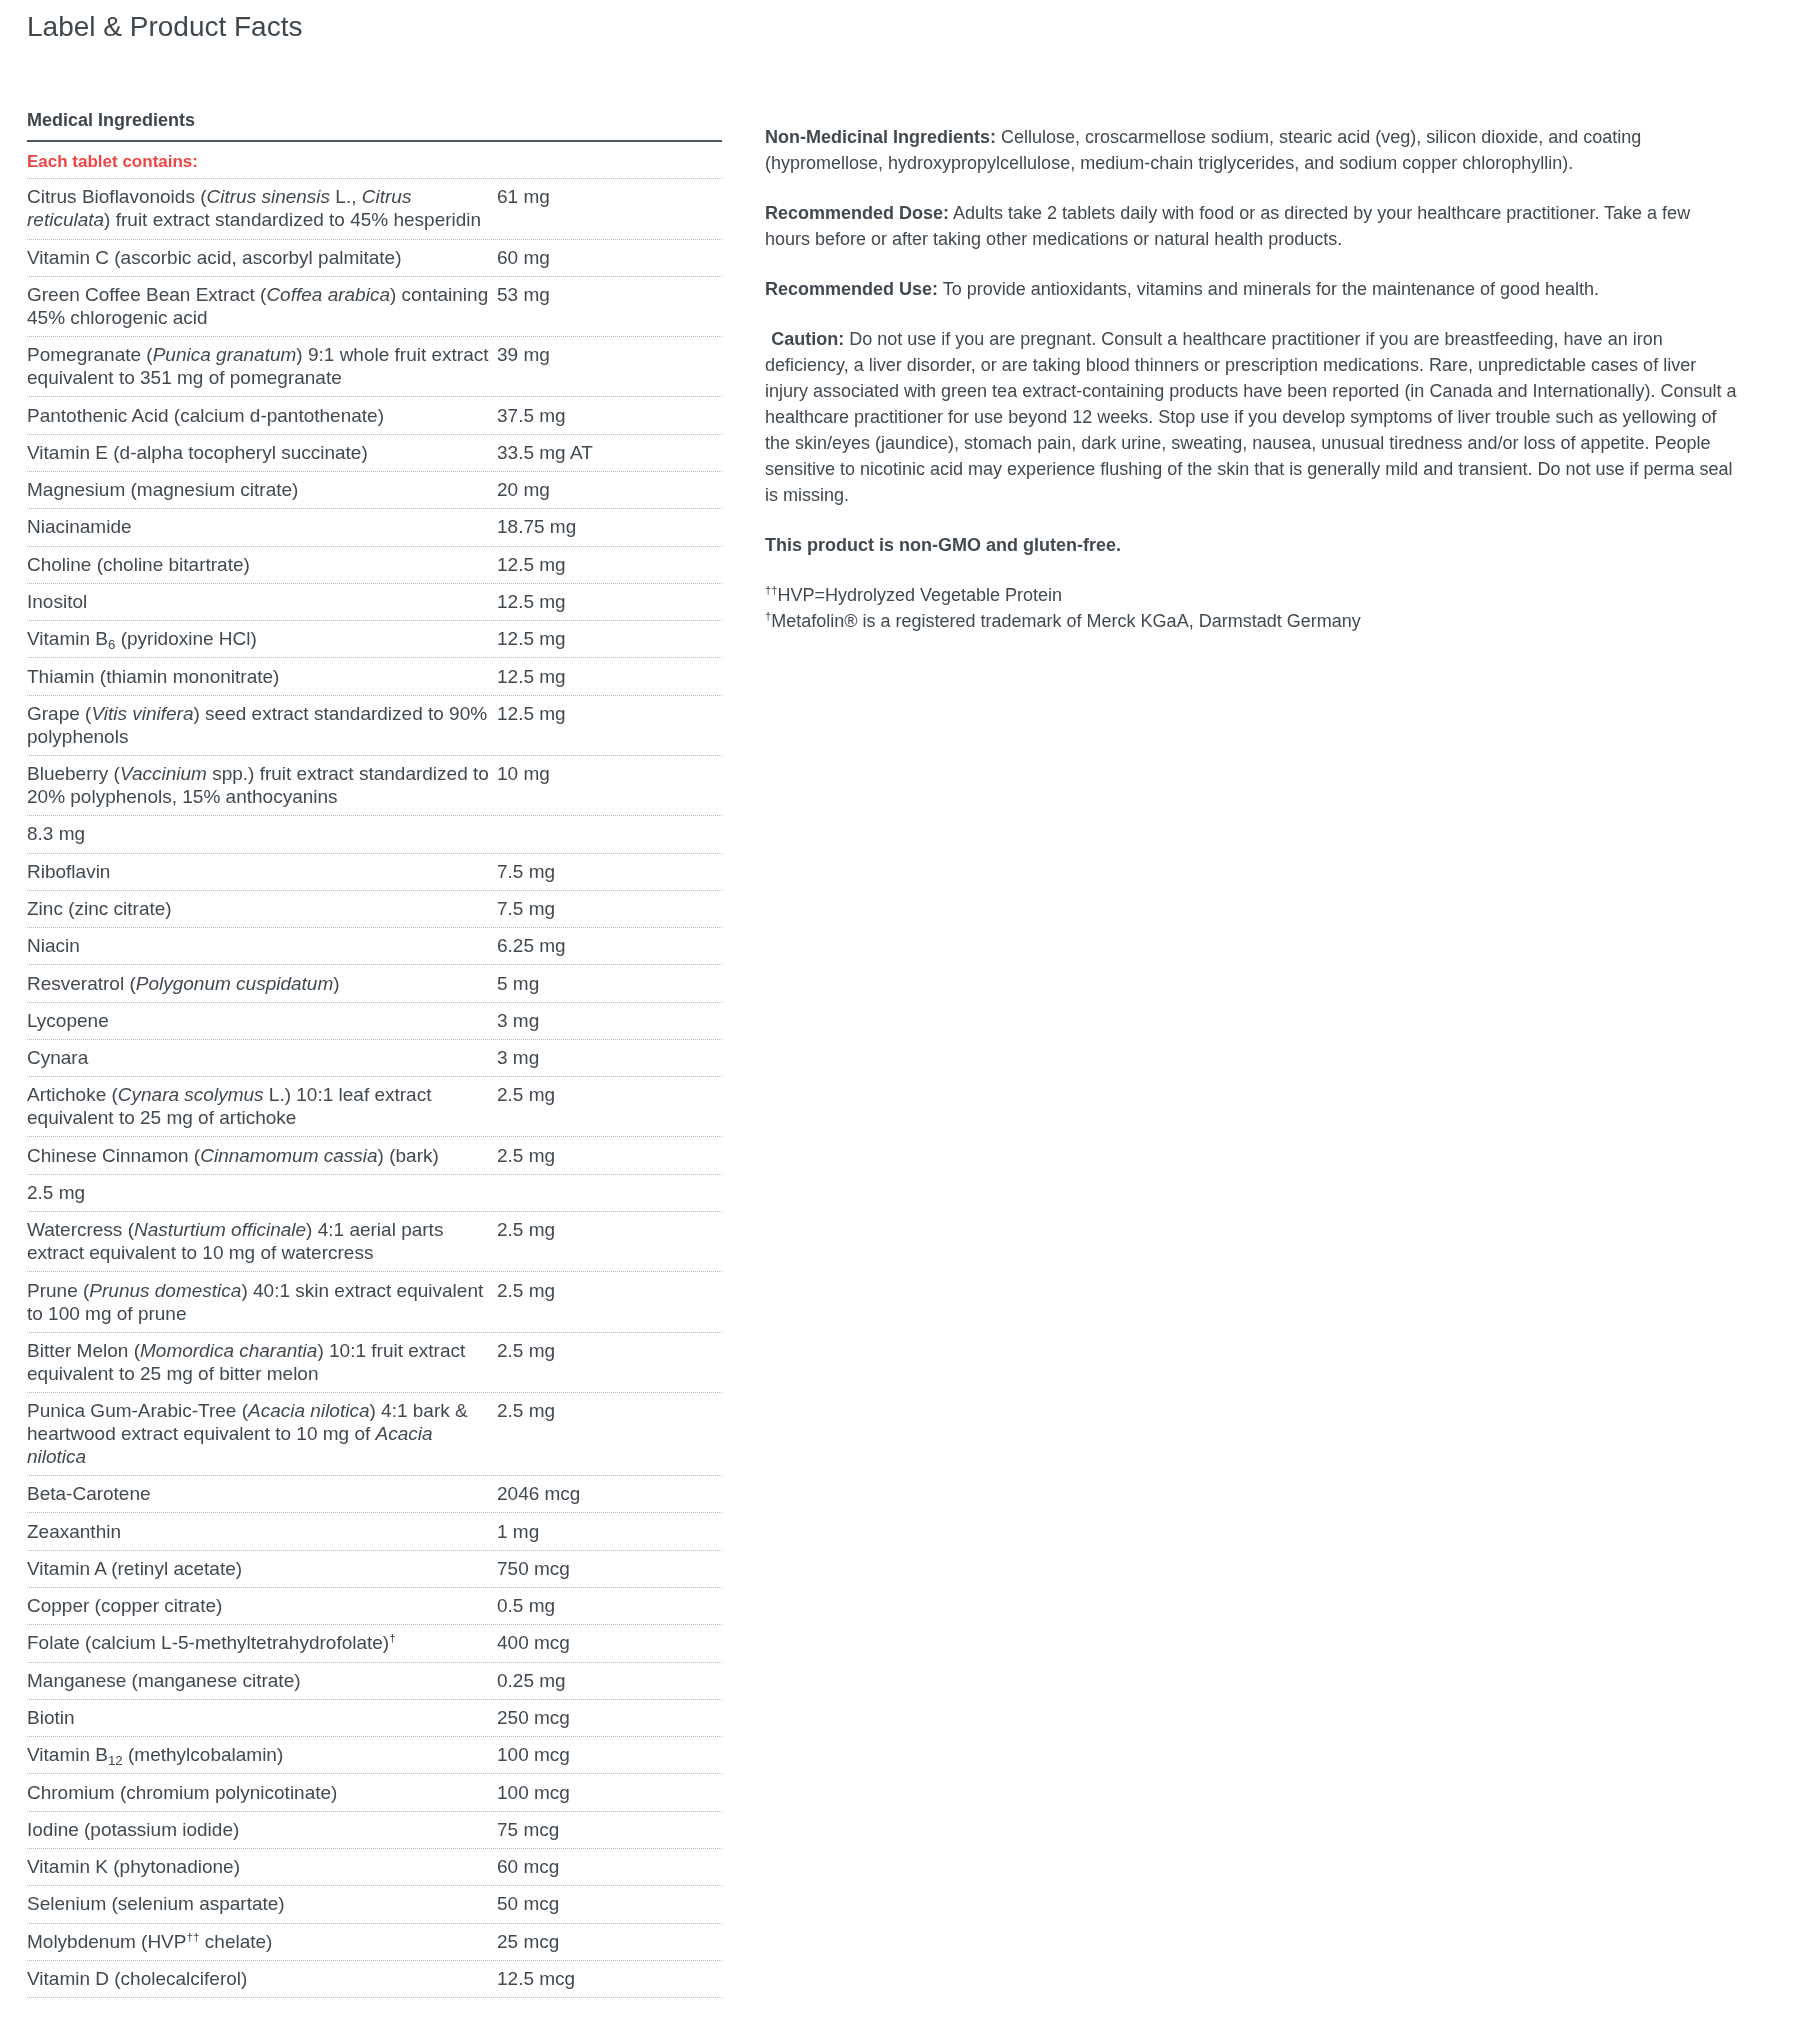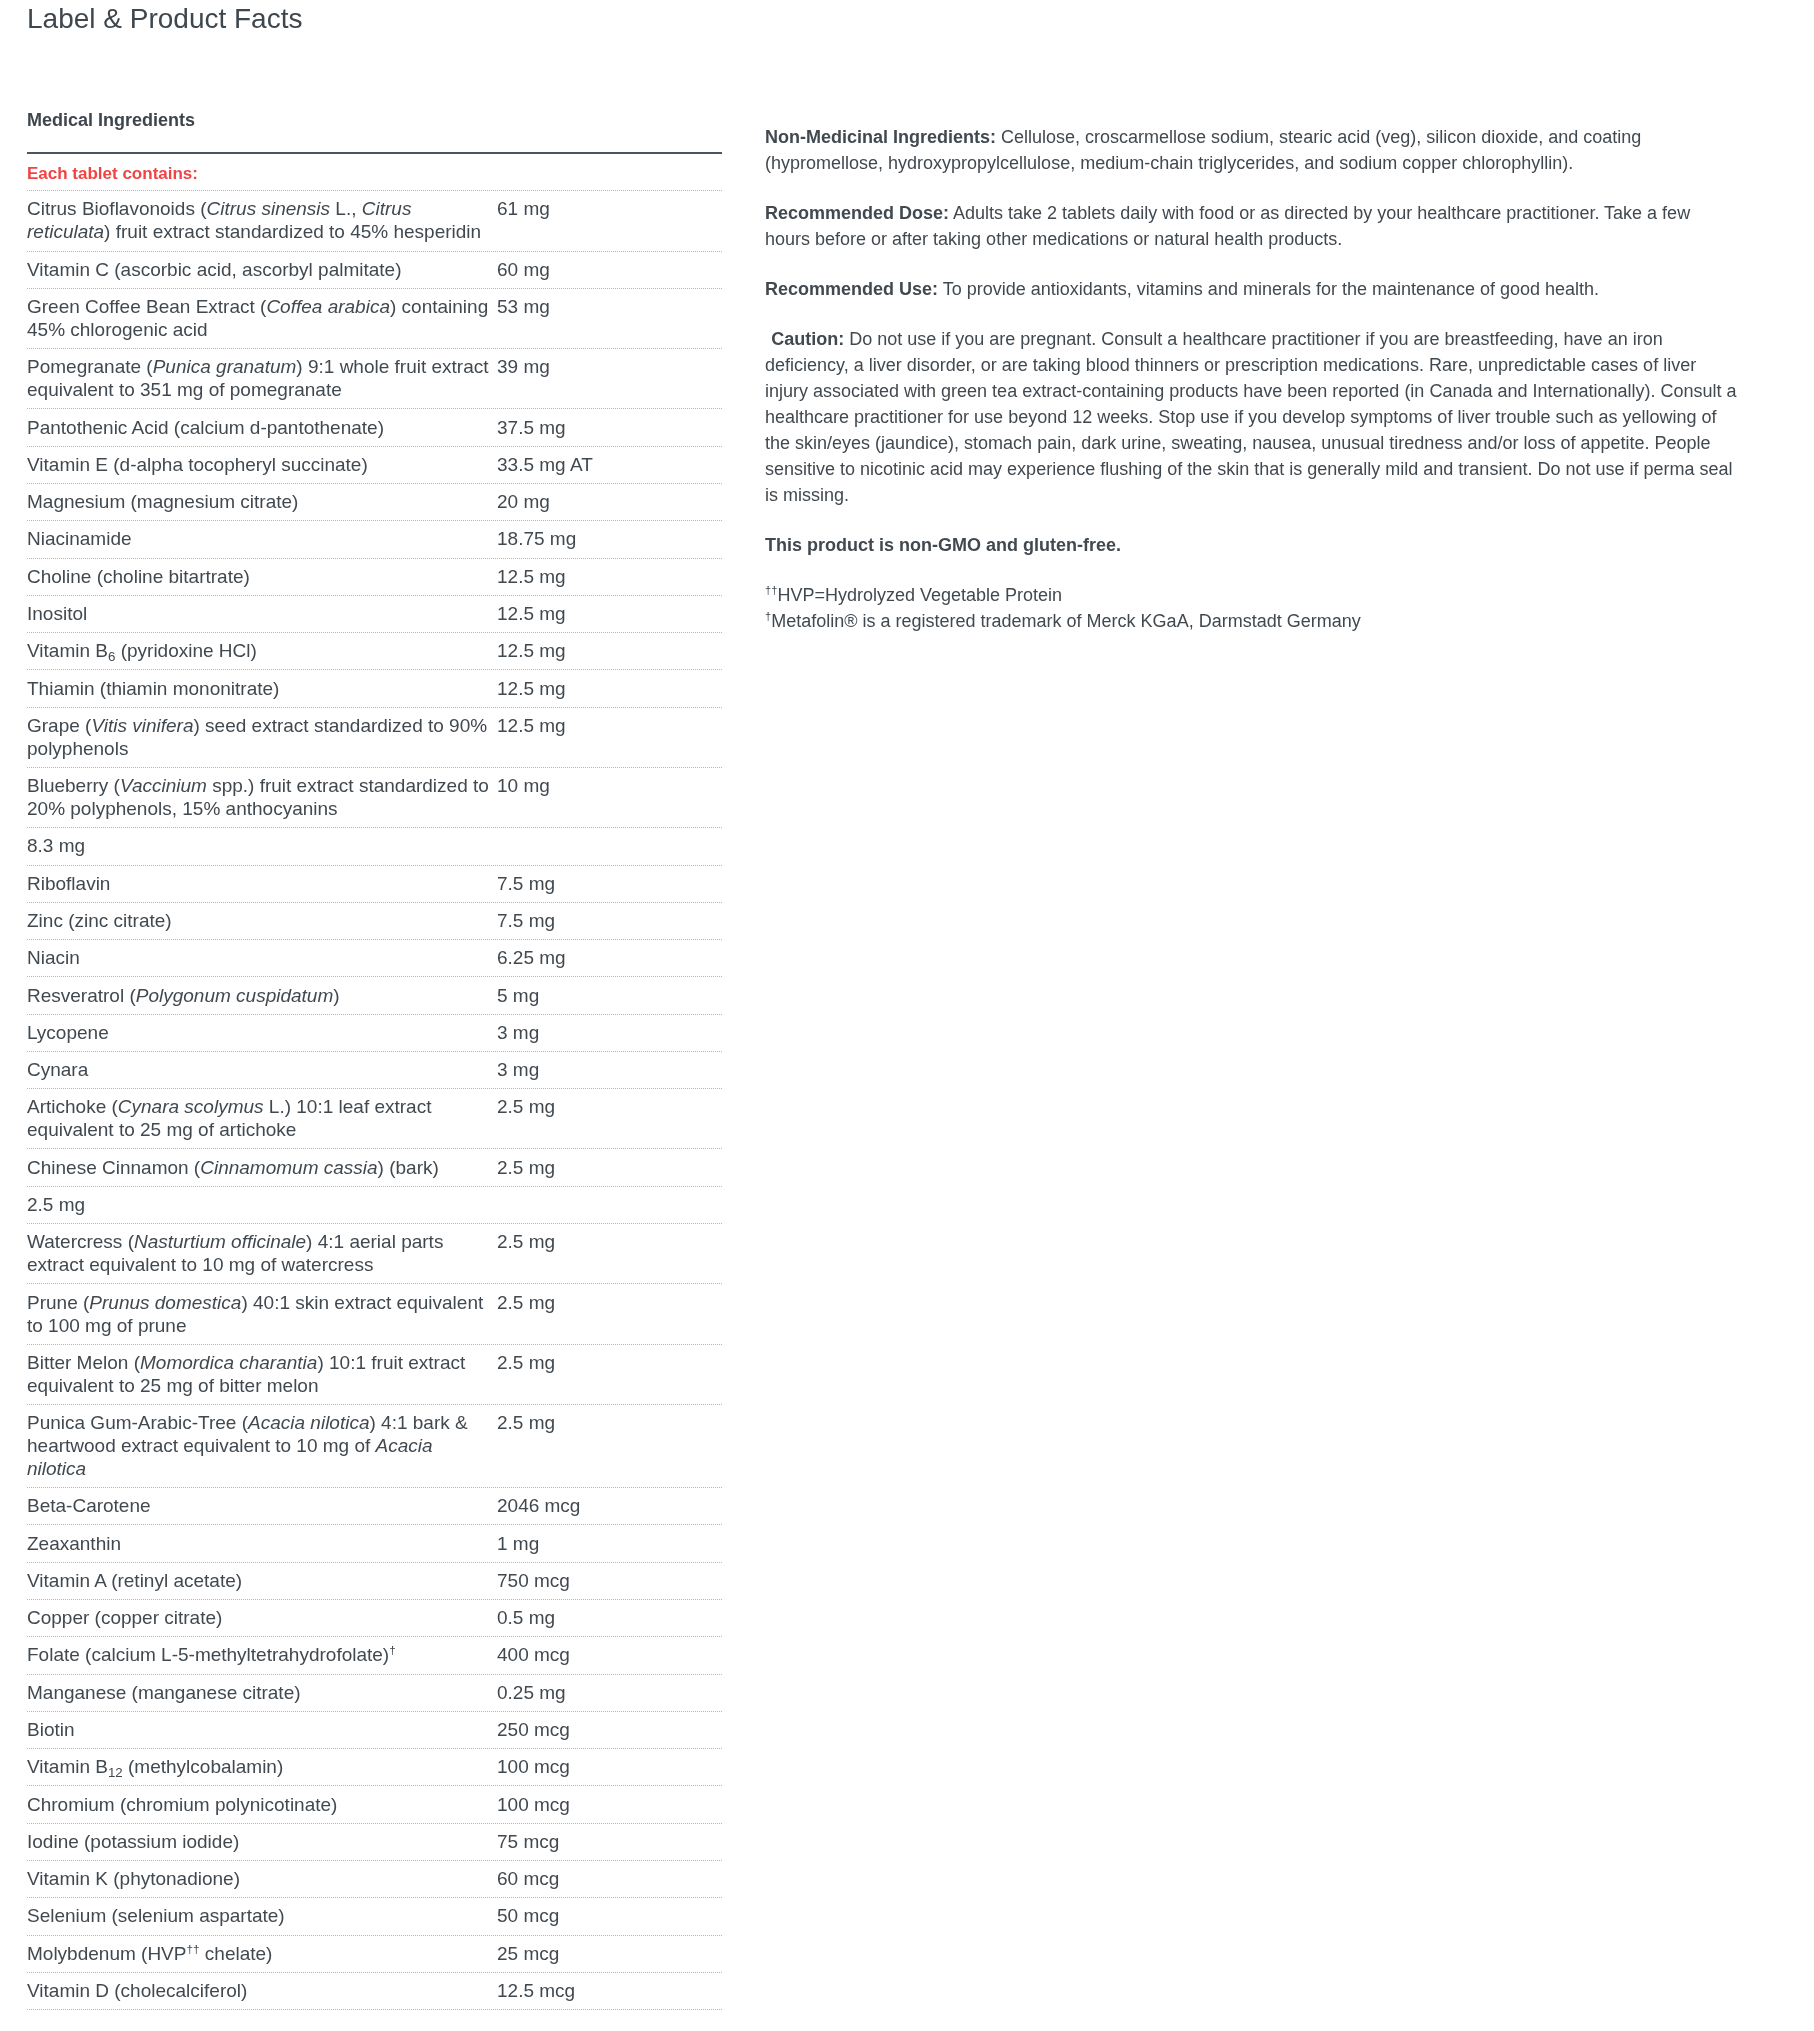--- a/index.html
+++ b/index.html
@@ -10,21 +10,21 @@
     height: 2032px;
     overflow: hidden;
     font-family: "Liberation Sans", "DejaVu Sans", sans-serif;
     color: #414950;
   }
   .page { position: relative; width: 1814px; height: 2032px; }
 
   .page-title {
     position: absolute;
     left: 27px;
-    top: 3px;
+    top: 11px;
     margin: 0;
     font-size: 28px;
     font-weight: 400;
     color: #3e474e;
   }
 
   .columns {
     position: absolute;
     top: 109px;
     left: 27px;
@@ -32,21 +32,21 @@
     align-items: flex-start;
   }
 
   
   .ingredients { width: 695px; flex: none; }
 
   .tbl-header {
     font-size: 18px;
     font-weight: bold;
     line-height: 23px;
-    padding-bottom: 20px;
+    padding-bottom: 8px;
     border-bottom: 2.7px solid #4d565e;
     color: #3e454c;
   }
   .tbl-subheader {
     font-size: 17px;
     font-weight: bold;
     line-height: 23px;
     padding: 8px 0 5.3px 0;
     border-bottom: 0.9px dotted #b3b8bc;
     color: #ef4444;

